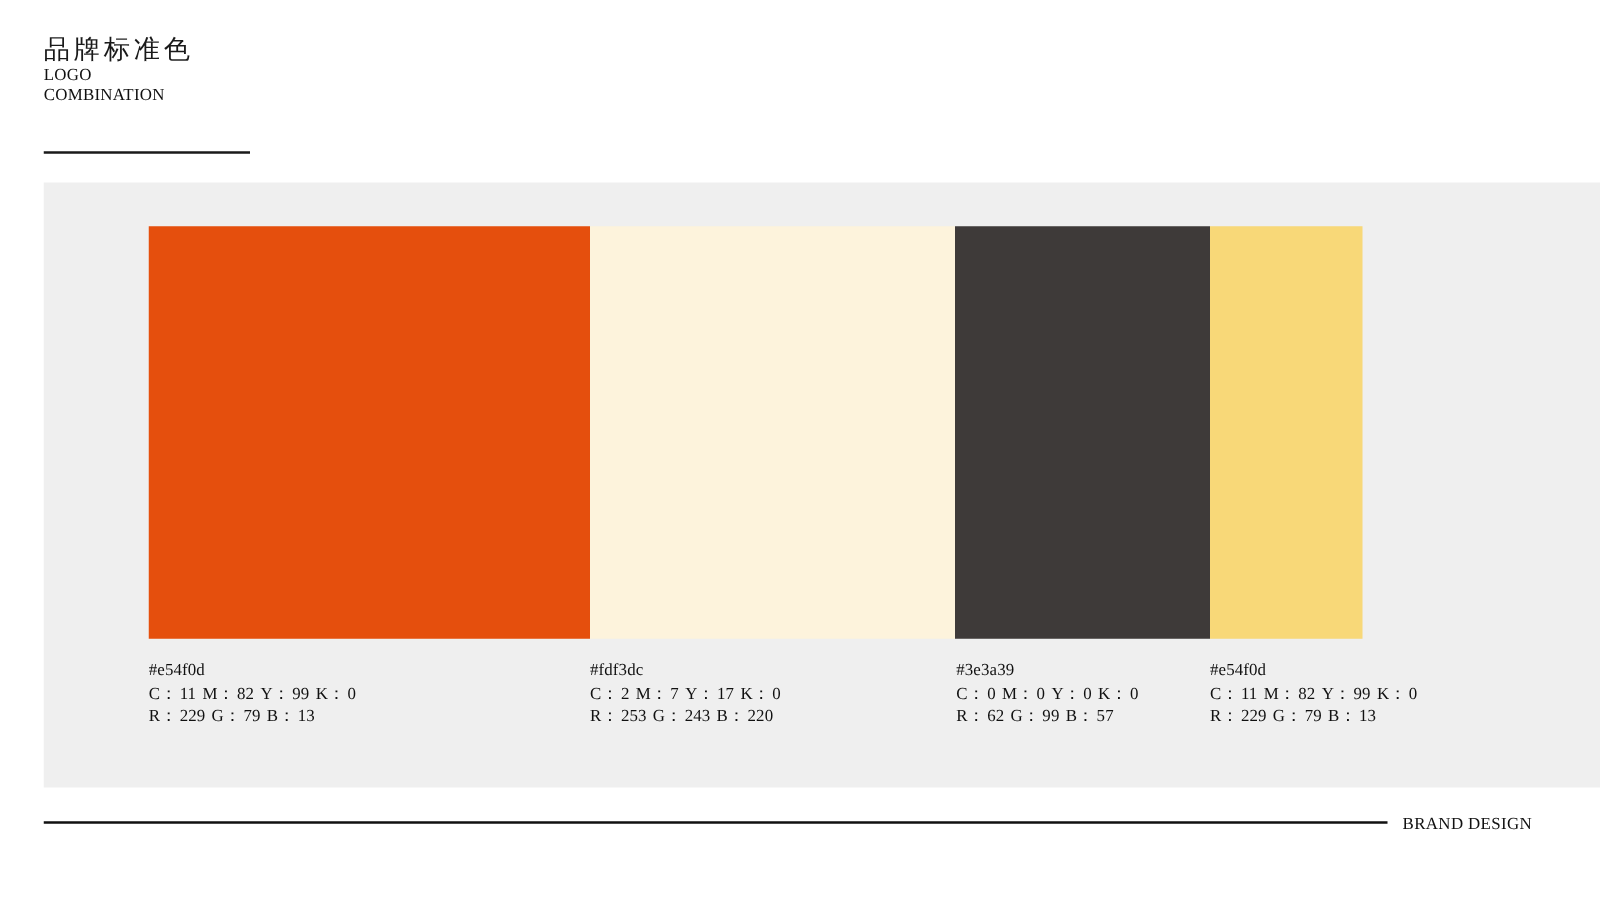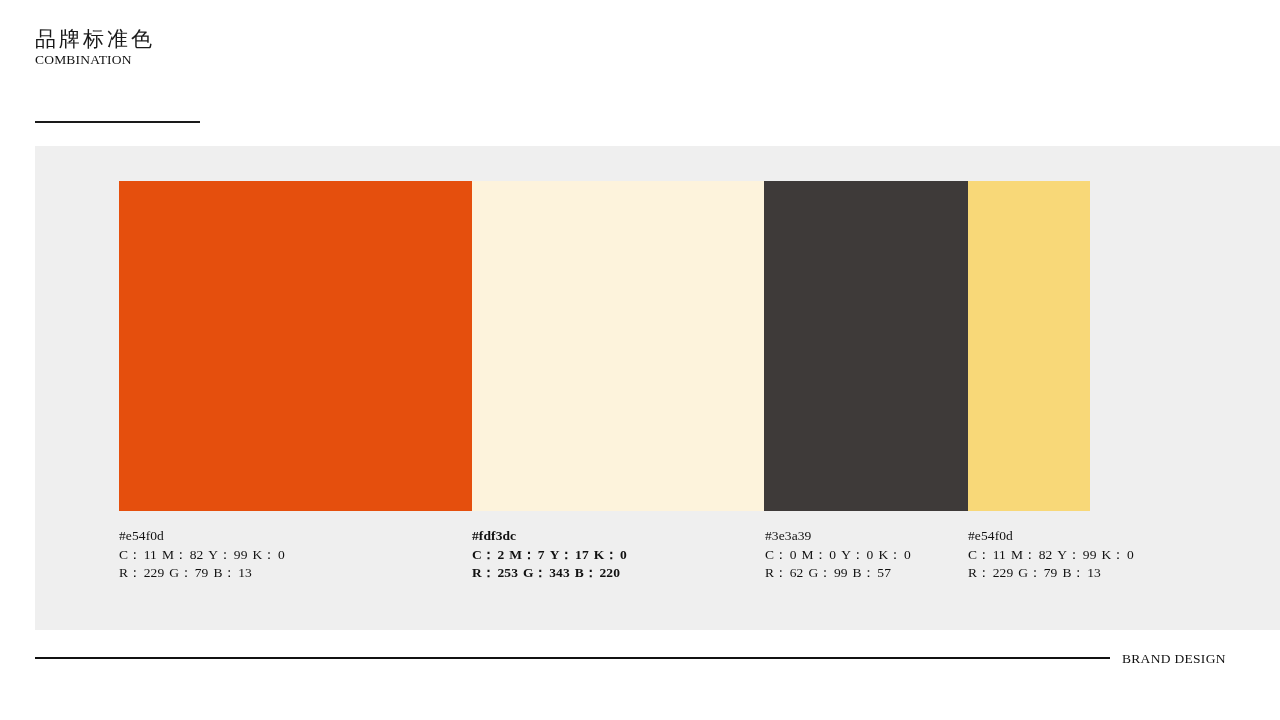--- a/index.html
+++ b/index.html
@@ -86,21 +86,21 @@
   .label-block {
     position: absolute;
     top: 0;
     font-family: "Liberation Serif", "DejaVu Serif", serif;
     font-size: 13.5px;
     line-height: 18.6px;
     color: #111111;
     white-space: nowrap;
   }
   .label-0 { left: 119px; }
-  .label-1 { left: 472px; font-weight: bold; }
+  .label-1 { left: 472px; }
   .label-2 { left: 765px; }
   .label-3 { left: 968px; }
 
   .label-hex { letter-spacing: 0.1px; }
   .label-line { letter-spacing: 0.1px; }
   .label-line .sep { margin-right: 2px; }
   .label-line .val { margin-right: 5px; }
   .label-line .val:last-child { margin-right: 0; }
 
   
@@ -122,20 +122,21 @@
     color: #111111;
     letter-spacing: 0.3px;
     white-space: nowrap;
   }
 </style>
 </head>
 <body>
 
 <div class="header">
   <div class="header-title-cn">品牌标准色</div>
+  <div class="header-sub">LOGO</div>
   <div class="header-sub">COMBINATION</div>
 </div>
 <div class="header-rule"></div>
 
 <div class="panel"></div>
 
 <div class="swatch-strip">
   <div class="swatch swatch-0" style="background: rgb(229, 79, 13);"></div>
   <div class="swatch swatch-1" style="background: rgb(253, 243, 220);"></div>
   <div class="swatch swatch-2" style="background: rgb(62, 58, 57);"></div>
@@ -153,21 +154,21 @@
       <span class="sep">R：</span><span class="val">229</span><span class="sep">G：</span><span class="val">79</span><span class="sep">B：</span><span class="val">13</span>
     </div>
   </div>
 
   <div class="label-block label-1">
     <div class="label-hex">#fdf3dc</div>
     <div class="label-line">
       <span class="sep">C：</span><span class="val">2</span><span class="sep">M：</span><span class="val">7</span><span class="sep">Y：</span><span class="val">17</span><span class="sep">K：</span><span class="val">0</span>
     </div>
     <div class="label-line">
-      <span class="sep">R：</span><span class="val">253</span><span class="sep">G：</span><span class="val">343</span><span class="sep">B：</span><span class="val">220</span>
+      <span class="sep">R：</span><span class="val">253</span><span class="sep">G：</span><span class="val">243</span><span class="sep">B：</span><span class="val">220</span>
     </div>
   </div>
 
   <div class="label-block label-2">
     <div class="label-hex">#3e3a39</div>
     <div class="label-line">
       <span class="sep">C：</span><span class="val">0</span><span class="sep">M：</span><span class="val">0</span><span class="sep">Y：</span><span class="val">0</span><span class="sep">K：</span><span class="val">0</span>
     </div>
     <div class="label-line">
       <span class="sep">R：</span><span class="val">62</span><span class="sep">G：</span><span class="val">99</span><span class="sep">B：</span><span class="val">57</span>

